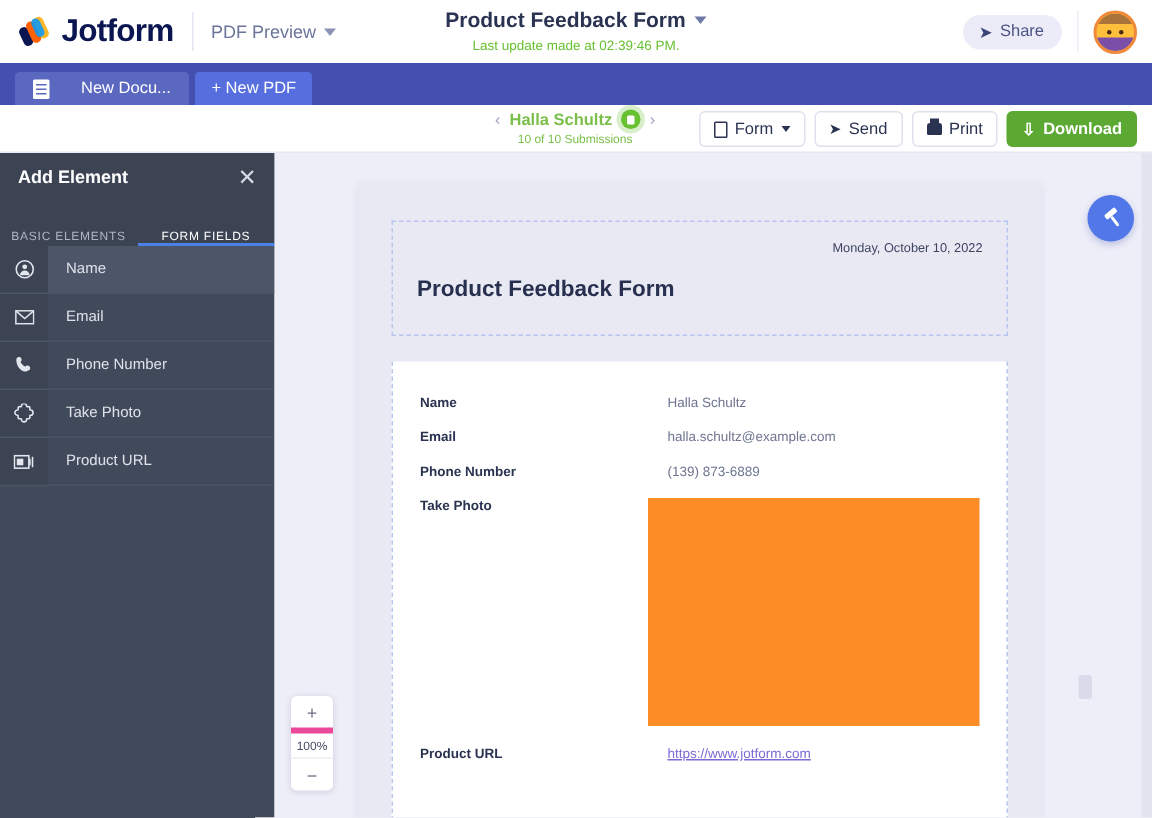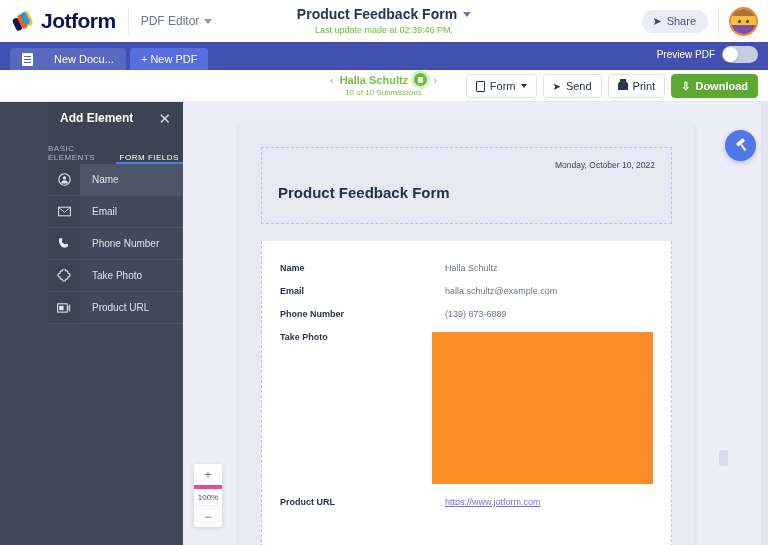--- a/index.html
+++ b/index.html
@@ -165,21 +165,20 @@
   .ic-dl { color: #ffffff; font-size: 11px; }
   .mini-caret {
     width: 0; height: 0; border-left: 3.5px solid transparent;
     border-right: 3.5px solid transparent; border-top: 4px solid #2b3352;
   }
 
   
   .sidebar {
     position: absolute; left: 0; top: 102px; width: 183px; height: 443px;
     background: #414a5a;
-    padding-left: 48px;
   }
   .sb-header {
     height: 32px; display: flex; align-items: center; justify-content: space-between;
     padding: 0 12px; background: #3c4454;
   }
   .sb-title { font-size: 12px; color: #ffffff; font-weight: bold; }
   .sb-close { font-size: 15px; color: #d6dae3; cursor: pointer; line-height: 1; }
   .sb-tabs { display: flex; height: 30px; background: #3c4454; }
   .sb-tab {
     flex: 1; display: flex; align-items: flex-end; justify-content: center;
@@ -273,21 +272,21 @@
           <rect x="2" y="9" width="6.5" height="13" rx="3" fill="#0a1551" transform="rotate(-25 5 15)"></rect>
           <rect x="7" y="5" width="6.5" height="15" rx="3" fill="#ff6100" transform="rotate(-25 10 12)"></rect>
           <rect x="12" y="2" width="6.5" height="15" rx="3" fill="#ffb629" transform="rotate(-25 15 9)"></rect>
           <rect x="10" y="3" width="6" height="13" rx="3" fill="#0099ff" transform="rotate(-25 13 9)" opacity="0.85"></rect>
         </svg>
       </span>
       <span class="logo-text">Jotform</span>
     </div>
     <span class="vdiv"></span>
     <div class="pdf-editor">
-      <span>PDF Editor</span>
+      <span>PDF Preview</span>
       <span class="caret-down"></span>
     </div>
 
     <div class="title-block">
       <div class="title-row">
         <span class="form-title">Product Feedback Form</span>
         <span class="caret-title"></span>
       </div>
       <div class="last-update">Last update made at 02:39:46 PM.</div>
     </div>
@@ -308,26 +307,20 @@
     </div>
   </div>
 
   <div class="navbar">
     <div class="tab-doc">
       <span class="doc-icon"></span>
       <span>New Docu...</span>
     </div>
     <div class="tab-newpdf">
       <span>+ New PDF</span>
-    </div>
-    <div class="preview-wrap">
-      <span class="preview-label">Preview PDF</span>
-      <div class="toggle">
-        <span class="toggle-knob"></span>
-      </div>
     </div>
   </div>
 
   <div class="subbar">
     <div class="submission-nav">
       <div class="sub-row">
         <span class="chev">‹</span>
         <span class="sub-name">Halla Schultz</span>
         <span class="green-badge">
           <span class="badge-inner"></span>

